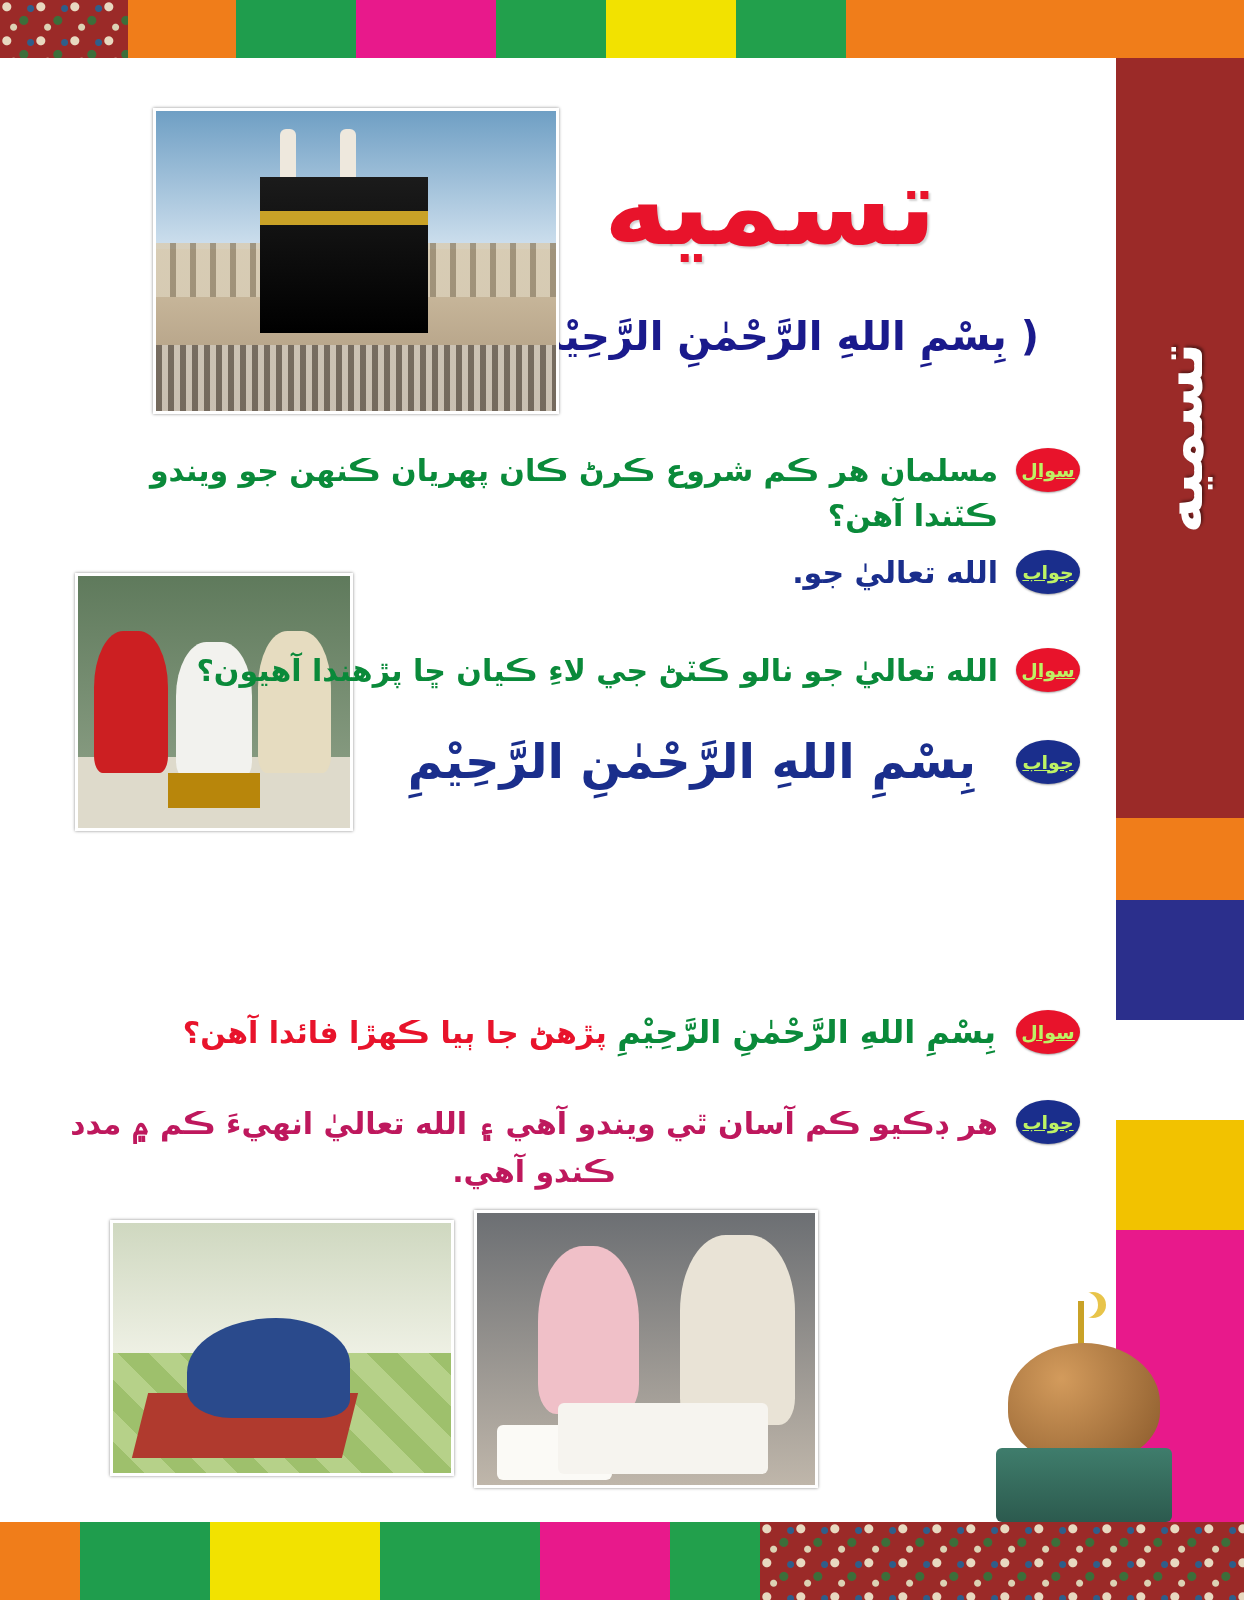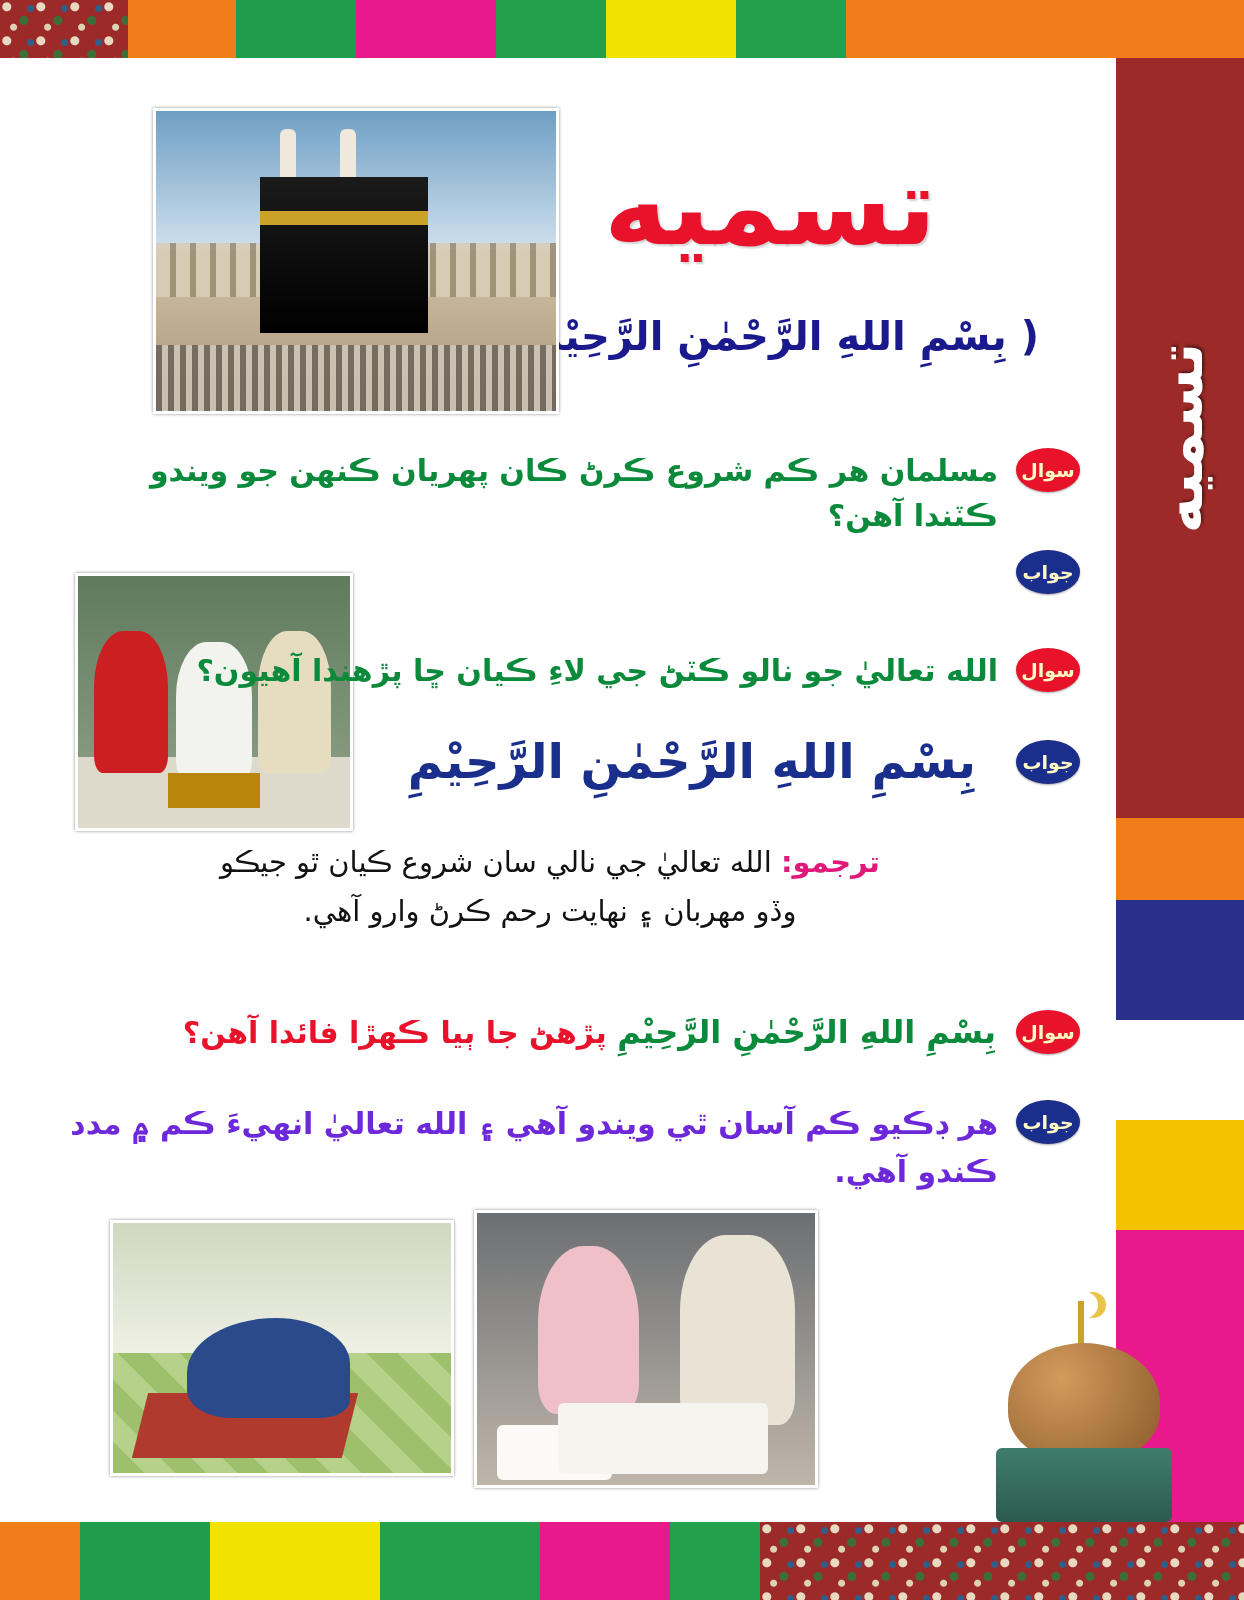--- a/index.html
+++ b/index.html
@@ -209,26 +209,27 @@
     align-items: flex-start;
     direction: rtl;
   }
   .badge {
     flex: 0 0 auto;
     width: 64px;
     height: 44px;
     display: flex;
     align-items: center;
     justify-content: center;
-    color: #fef9c3;
+    color: #bef264;
     font-size: 19px;
     font-weight: bold;
     border-radius: 50%;
     position: relative;
     box-shadow: 0 1px 2px rgba(0,0,0,.35);
+    text-decoration: underline;
   }
   .badge.q { background: #e8132b; }
   .badge.a { background: #1a2e8c; }
   .badge:before {
     content:"";
     position:absolute;
     inset:-4px;
     border-radius:50%;
     background: inherit;
     z-index:-1;
@@ -237,21 +238,21 @@
   .qa-text {
     font-size: 30px;
     font-weight: bold;
     line-height: 1.5;
     direction: rtl;
     text-align: right;
     padding-right: 18px;
   }
   .qa-text.green { color: #0a8a3a; }
   .qa-text.blue  { color: #1a2e8c; }
-  .qa-text.black { color: #6d28d9; }
+  .qa-text.black { color: #be185d; text-align: center; }
 
   .ayah {
     font-size: 48px;
     font-weight: bold;
     color: #1a2e8c;
     direction: rtl;
     line-height: 1.4;
   }
 
   .translation {
@@ -346,41 +347,35 @@
       <div class="book"></div>
     </div>
 
     <div class="qa-row" style="right:30px; top:390px; width:1010px;">
       <div class="badge q">سوال</div>
       <div class="qa-text green">مسلمان هر ڪم شروع ڪرڻ ڪان پهريان ڪنهن جو ويندو ڪٽندا آهن؟</div>
     </div>
 
     <div class="qa-row" style="right:30px; top:492px; width:1010px;">
       <div class="badge a">جواب</div>
+      <div class="qa-text blue">الله تعاليٰ جو.</div>
     </div>
 
     <div class="qa-row" style="right:30px; top:590px; width:1010px;">
       <div class="badge q">سوال</div>
       <div class="qa-text green">الله تعاليٰ جو نالو ڪٽڻ جي لاءِ ڪيان ڇا پڙهندا آهيون؟</div>
     </div>
 
     <div class="qa-row" style="right:30px; top:670px; width:1010px; align-items:center;">
       <div class="badge a">جواب</div>
       <div style="padding-right:40px;">
         <span class="dot"></span><span class="ayah">بِسْمِ اللهِ الرَّحْمٰنِ الرَّحِيْمِ</span>
       </div>
     </div>
 
-    <div class="translation" style="right:180px; top:780px; width:760px;">
-      <div>
-        <span class="label">ترجمو:</span>
-        <span>الله تعاليٰ جي نالي سان شروع  ڪيان ٿو جيڪو</span>
-      </div>
-      <div>وڏو مهربان ۽ نهايت رحم ڪرڻ وارو آهي.</div>
-    </div>
 
     <div class="qa-row" style="right:30px; top:950px; width:1010px; align-items:center;">
       <div class="badge q">سوال</div>
       <div class="qa-text" style="padding-right:20px;">
         <span class="mixed-green" style="font-size:32px;">بِسْمِ اللهِ الرَّحْمٰنِ الرَّحِيْمِ</span>
         <span class="mixed-red">پڙهڻ جا ٻيا ڪهڙا فائدا آهن؟</span>
       </div>
     </div>
 
     <div class="qa-row" style="right:30px; top:1042px; width:1010px;">

